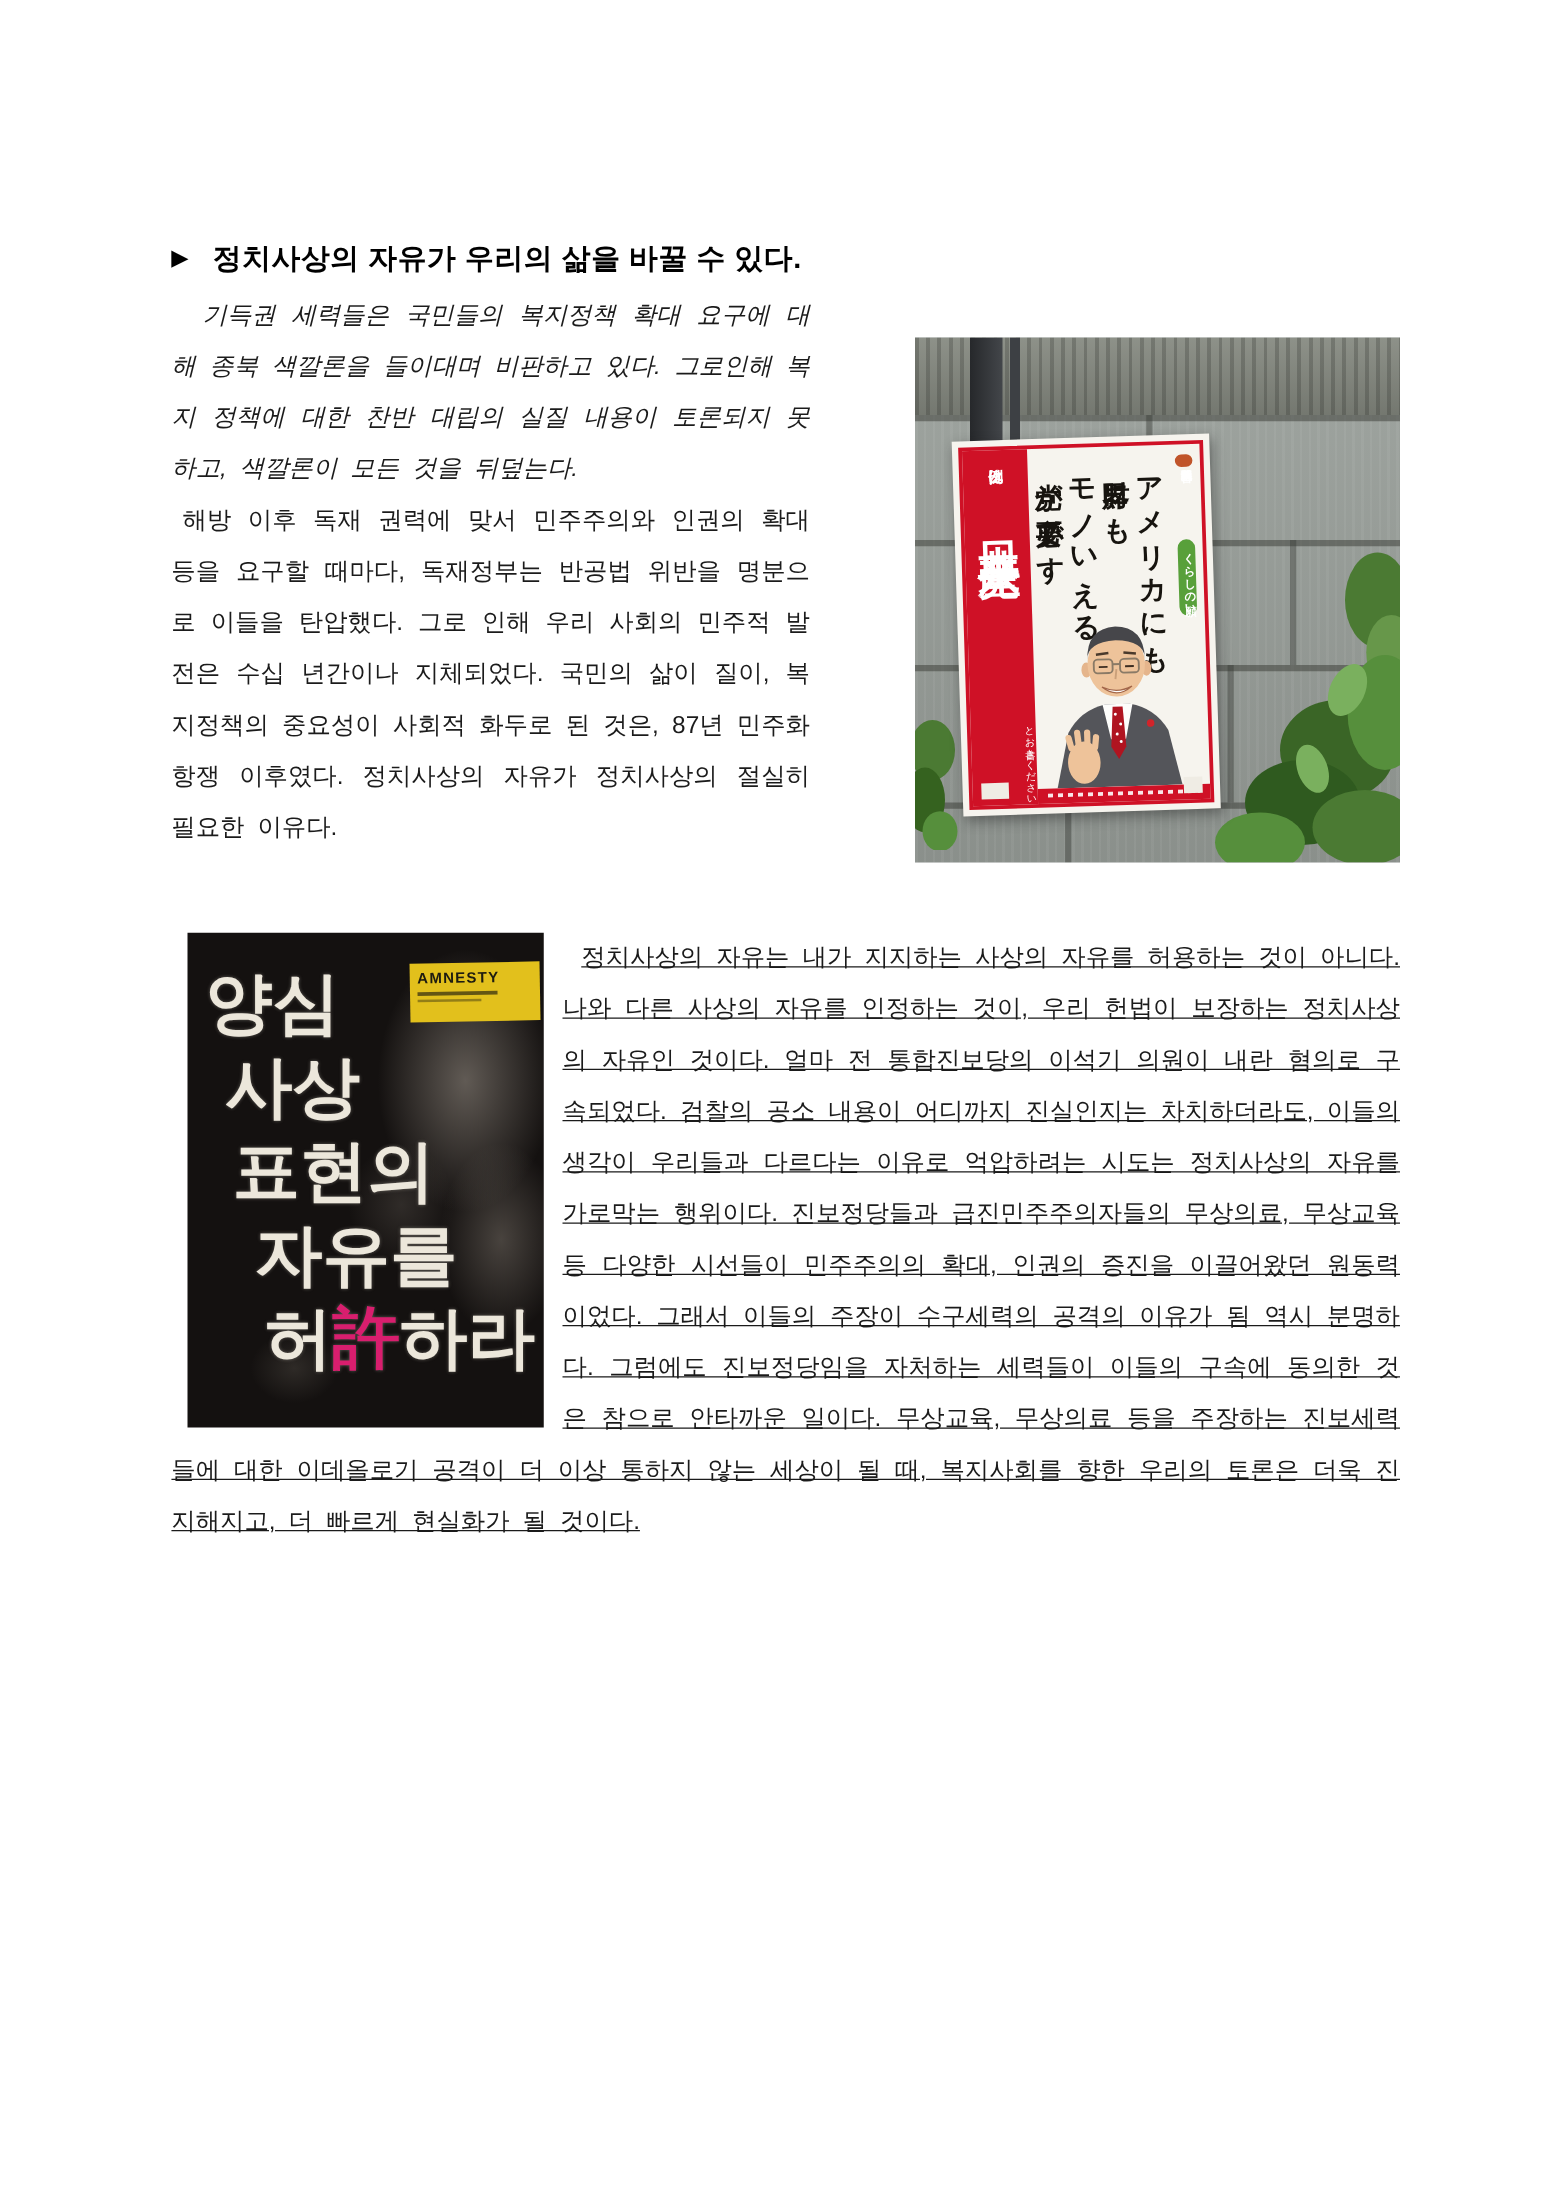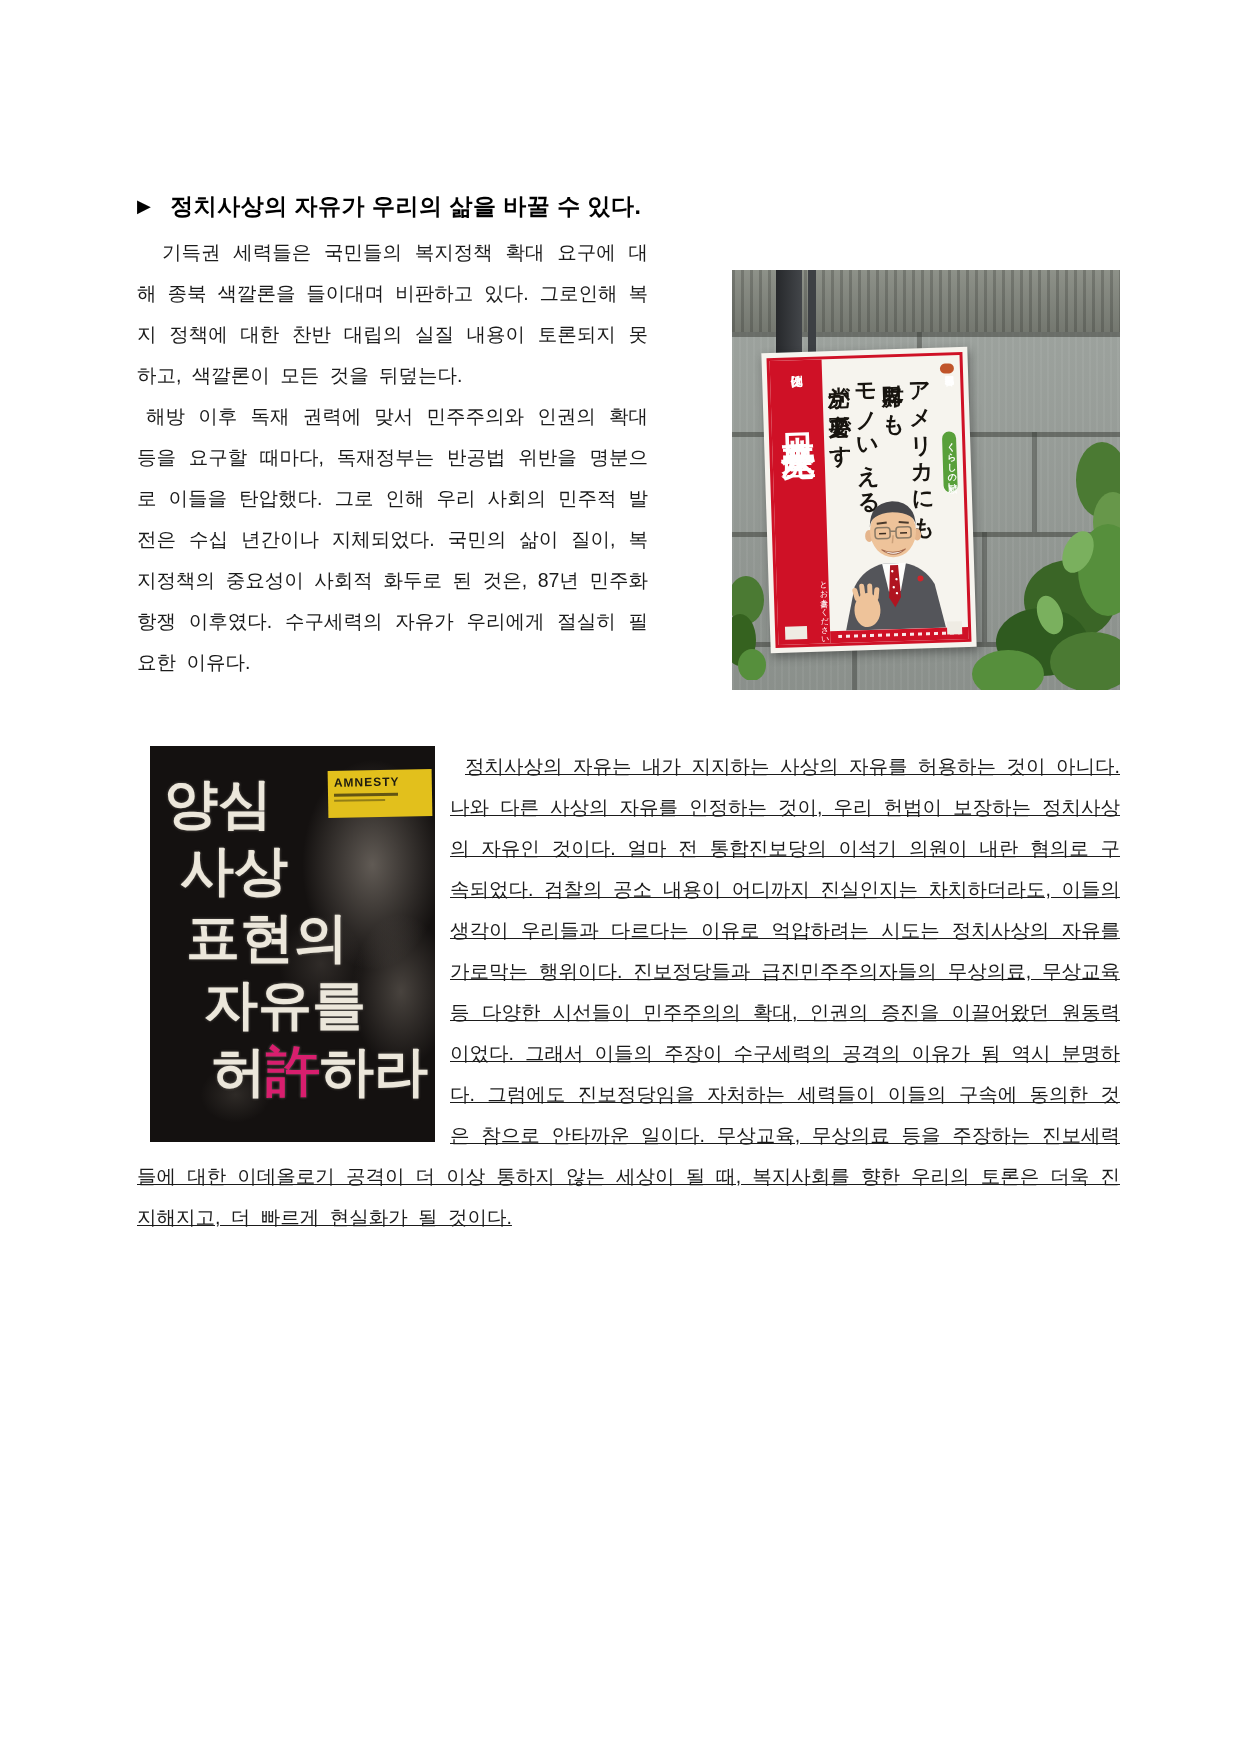--- a/index.html
+++ b/index.html
@@ -5,21 +5,21 @@
   html,body{margin:0;padding:0;background:#ffffff;}
   .page{position:relative;width:1240px;height:1340px;background:#ffffff;overflow:hidden;
         font-family:"Liberation Sans","DejaVu Sans",sans-serif;color:#1b1b1b;}
   .content{position:absolute;left:137px;right:120px;top:188px;}
   .title{font-size:23px;line-height:36px;font-weight:700;margin:0 0 6px 0;letter-spacing:0.5px;color:#000;}
   .title .bullet{font-size:18px;margin-right:12px;position:relative;top:-2px;}
   section{overflow:hidden;}
   .sec2{margin-top:40px;}
   .sec3{margin-top:48px;}
   p.body{font-size:19.5px;line-height:41px;margin:0;text-align:justify;word-spacing:5px;color:#1b1b1b;}
-  .ind-lg{text-indent:25px;}
+  .ind-lg{text-indent:25px;font-style:italic;}
   .ind-sm{text-indent:9px;}
   .ind-md{text-indent:15px;text-decoration:underline;}
   figure{margin:0;padding:0;}
 
   
   .photo-jcp{float:right;width:388px;height:420px;margin:38px 0 8px 84px;position:relative;overflow:hidden;
              background-color:#9aa09b;
              background-image:repeating-linear-gradient(90deg,rgba(255,255,255,0.05) 0 2px,transparent 2px 7px),
                               linear-gradient(rgba(255,255,255,0.05),rgba(0,0,0,0.10));}
   .wall-top{position:absolute;top:0;left:0;right:0;height:62px;background-color:#84887f;
@@ -171,21 +171,21 @@
             <div class="strip">
                 <i></i>
               </div>
             <div class="logo-a"></div>
             <div class="logo-b"></div>
           </div>
         </div>
       </figure>
 
       <p class="body ind-lg">기득권 세력들은 국민들의 복지정책 확대 요구에 대해 종북 색깔론을 들이대며 비판하고 있다. 그로인해 복지 정책에 대한 찬반 대립의 실질 내용이 토론되지 못하고, 색깔론이 모든 것을 뒤덮는다.</p>
-      <p class="body ind-sm">해방 이후 독재 권력에 맞서 민주주의와 인권의 확대 등을 요구할 때마다, 독재정부는 반공법 위반을 명분으로 이들을 탄압했다. 그로 인해 우리 사회의 민주적 발전은 수십 년간이나 지체되었다. 국민의 삶이 질이, 복지정책의 중요성이 사회적 화두로 된 것은, 87년 민주화 항쟁 이후였다. 수구세력의 자유가 우리에게 절실히 필요한 이유다.</p>
+      <p class="body ind-sm">해방 이후 독재 권력에 맞서 민주주의와 인권의 확대 등을 요구할 때마다, 독재정부는 반공법 위반을 명분으로 이들을 탄압했다. 그로 인해 우리 사회의 민주적 발전은 수십 년간이나 지체되었다. 국민의 삶이 질이, 복지정책의 중요성이 사회적 화두로 된 것은, 87년 민주화 항쟁 이후였다. 정치사상의 자유가 정치사상의 절실히 필요한 이유다.</p>
     </section>
 
 
     <section class="sec3">
       <figure class="photo-book">
         <div class="sticker">
           <div class="sticker-text">AMNESTY</div>
           <div class="sticker-line"></div>
           <div class="sticker-line2"></div>
         </div>

